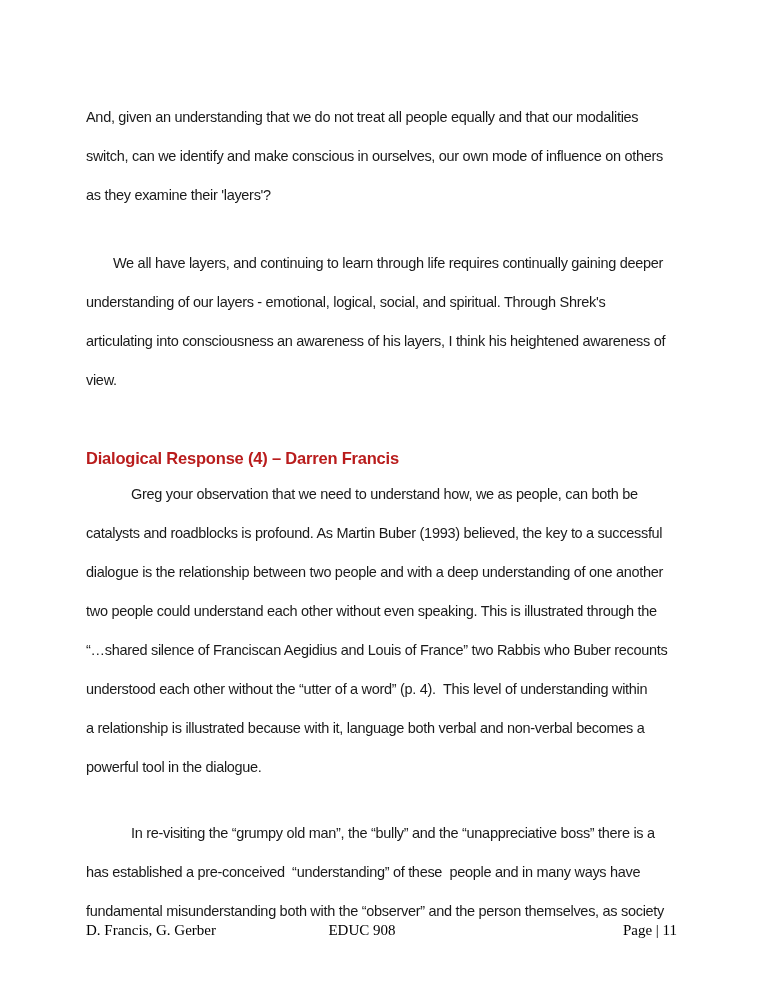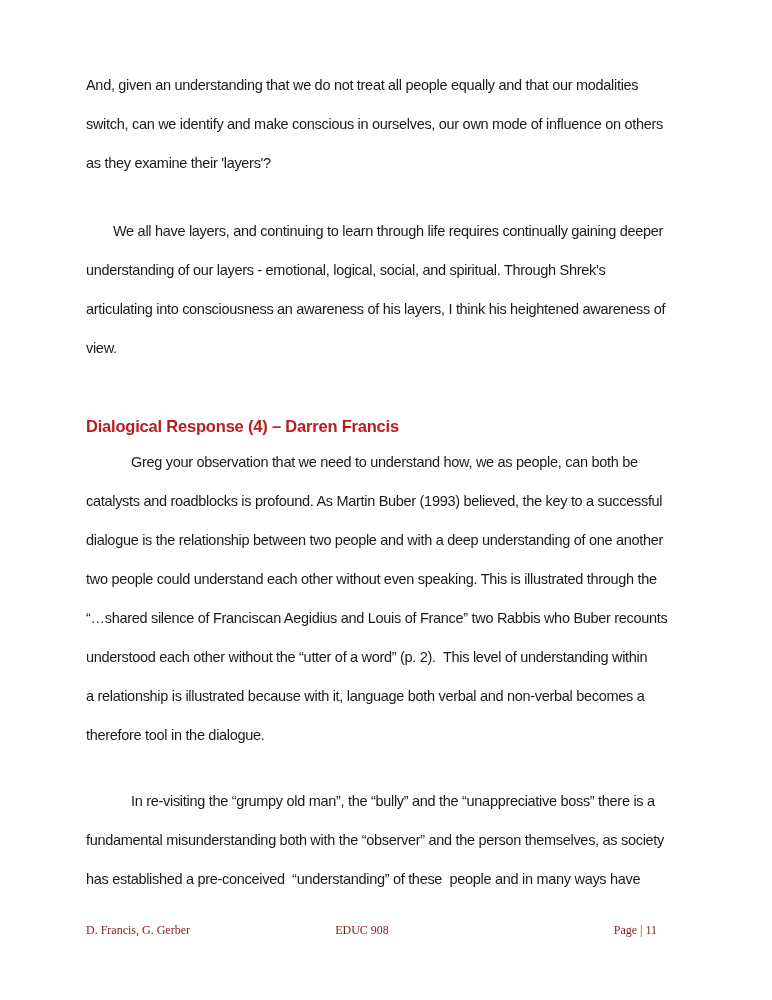--- a/index.html
+++ b/index.html
@@ -14,21 +14,21 @@
     background: #ffffff;
     overflow: hidden;
     font-family: "Liberation Sans", sans-serif;
     color: #1a1a1a;
   }
   .doc-body {
     position: absolute;
     top: 0;
     left: 86px;
     width: 594px;
-    padding-top: 66px;
+    padding-top: 98px;
   }
   .paragraph { margin: 0; }
   .line {
     height: 39px;
     line-height: 39px;
     font-size: 14.5px;
     letter-spacing: -0.3px;
     white-space: pre;
     color: #1a1a1a;
   }
@@ -45,27 +45,27 @@
   .doc-body > :nth-child(2) { margin-bottom: 45px; }
   .doc-body > .heading { margin-bottom: 4px; }
   .doc-body > :nth-child(4) { margin-bottom: 27px; }
   .page-footer {
     position: absolute;
     top: 918px;
     left: 0;
     width: 772px;
     height: 24px;
     font-family: "Liberation Serif", serif;
-    font-size: 12px;
+    font-size: 15px;
     line-height: 24px;
-    color: #7f1d1d;
+    color: #000000;
   }
   .footer-left   { position: absolute; left: 86px; }
   .footer-center { position: absolute; left: 362px; transform: translateX(-50%); }
-  .footer-right  { position: absolute; right: 115px; }
+  .footer-right  { position: absolute; right: 95px; }
 </style>
 </head>
 <body>
 
 <div class="page">
   <div class="doc-body">
       <div class="paragraph">
         <div class="line">And, given an understanding that we do not treat all people equally and that our modalities</div>
         <div class="line">switch, can we identify and make conscious in ourselves, our own mode of influence on others</div>
         <div class="line">as they examine their 'layers'?</div>
@@ -76,28 +76,28 @@
         <div class="line">articulating into consciousness an awareness of his layers, I think his heightened awareness of</div>
         <div class="line">view.</div>
       </div>
       <div class="heading" style="color: #b91c1c;">Dialogical Response (4) – Darren Francis</div>
       <div class="paragraph indent-tab">
         <div class="line">Greg your observation that we need to understand how, we as people, can both be</div>
         <div class="line">catalysts and roadblocks is profound. As Martin Buber (1993) believed, the key to a successful</div>
         <div class="line">dialogue is the relationship between two people and with a deep understanding of one another</div>
         <div class="line">two people could understand each other without even speaking. This is illustrated through the</div>
         <div class="line">“…shared silence of Franciscan Aegidius and Louis of France” two Rabbis who Buber recounts</div>
-        <div class="line">understood each other without the “utter of a word” (p. 2).  This level of understanding within</div>
+        <div class="line">understood each other without the “utter of a word” (p. 4).  This level of understanding within</div>
         <div class="line">a relationship is illustrated because with it, language both verbal and non-verbal becomes a</div>
-        <div class="line">therefore tool in the dialogue.</div>
+        <div class="line">powerful tool in the dialogue.</div>
       </div>
       <div class="paragraph indent-tab">
         <div class="line">In re-visiting the “grumpy old man”, the “bully” and the “unappreciative boss” there is a</div>
+        <div class="line">has established a pre-conceived  “understanding” of these  people and in many ways have</div>
         <div class="line">fundamental misunderstanding both with the “observer” and the person themselves, as society</div>
-        <div class="line">has established a pre-conceived  “understanding” of these  people and in many ways have</div>
       </div>
     </div>
   <div class="page-footer">
     <span class="footer-left">D. Francis, G. Gerber</span>
     <span class="footer-center">EDUC 908</span>
     <span class="footer-right">Page | 11</span>
   </div>
 </div>
 
 </body></html>

